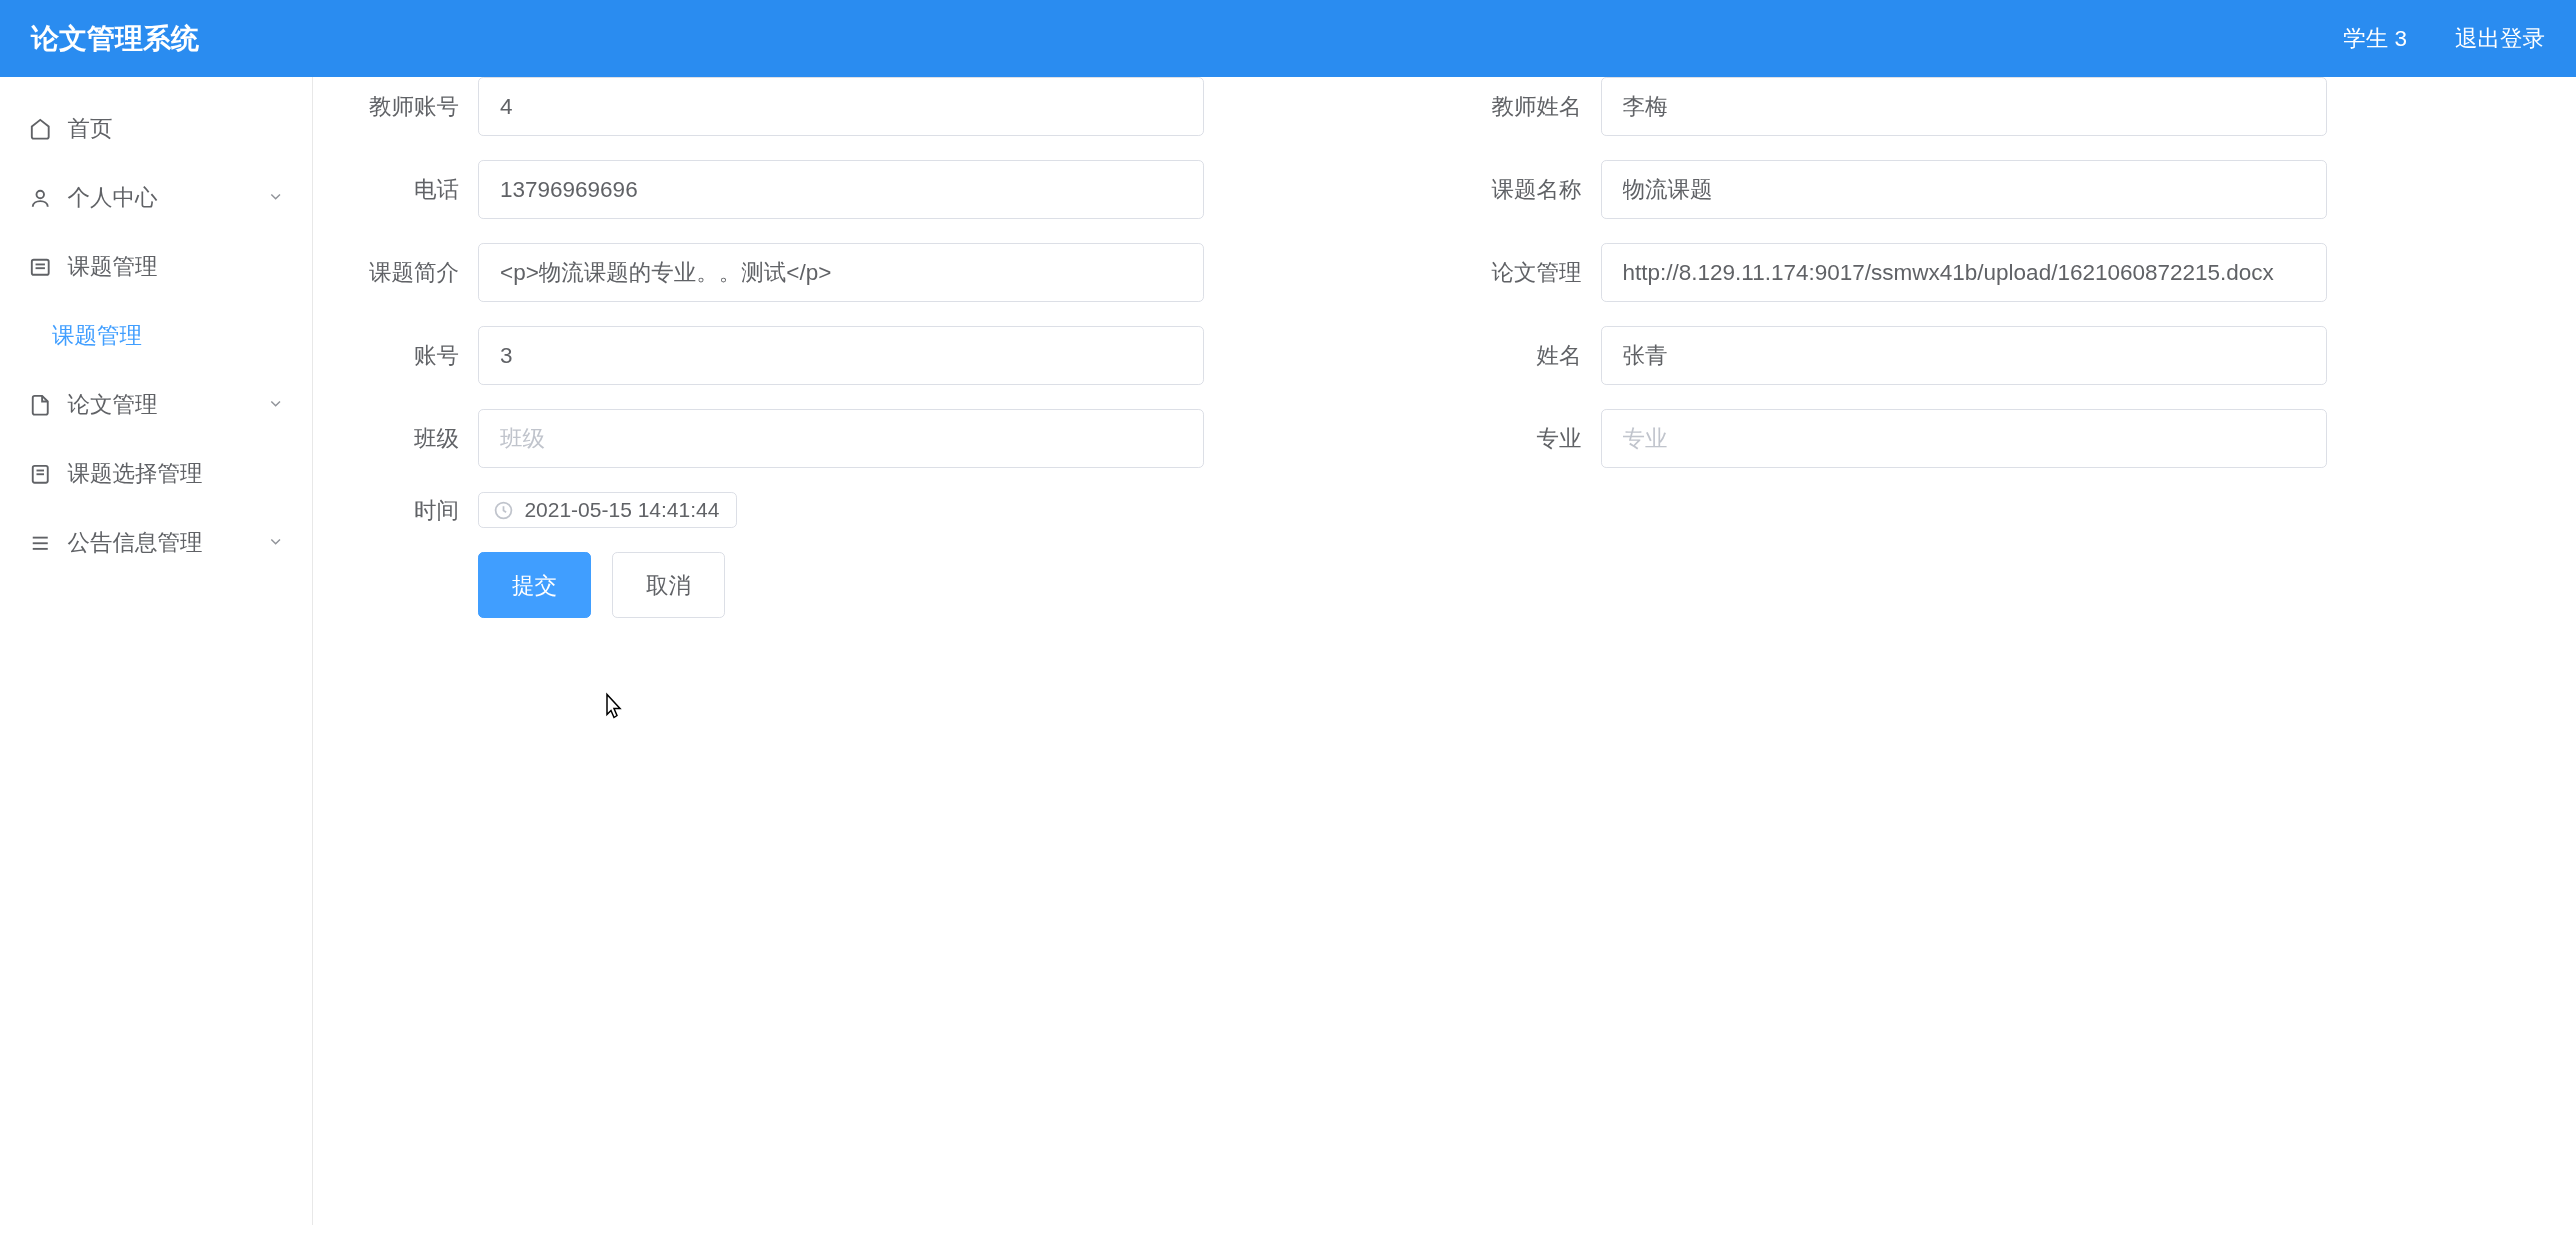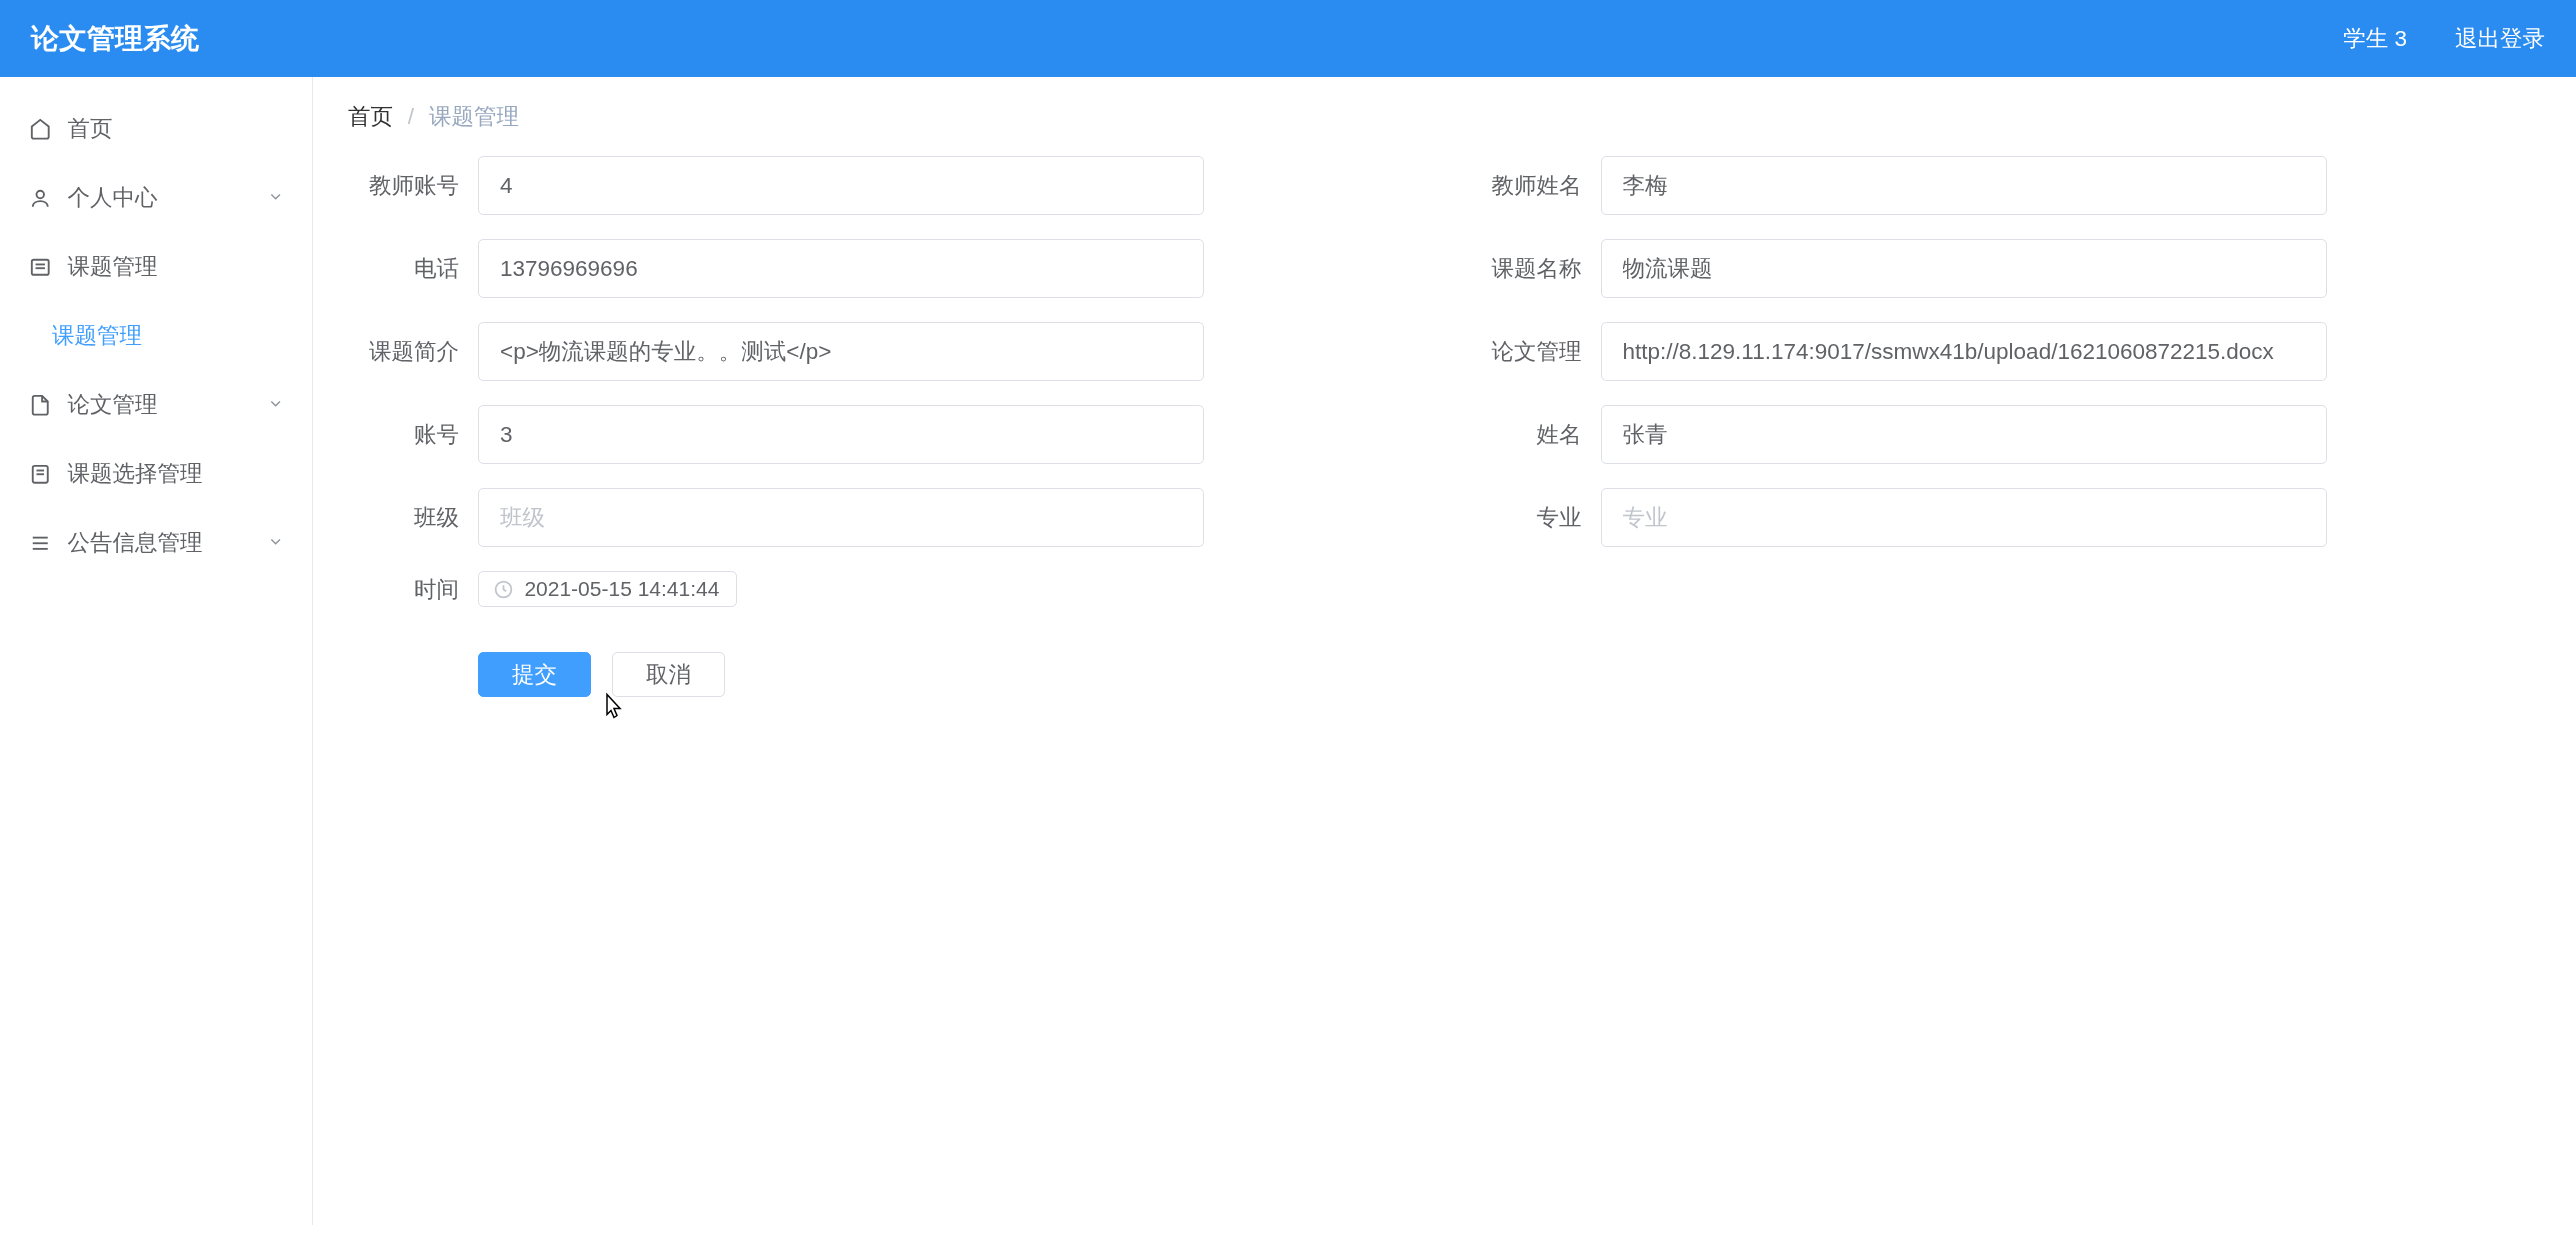--- a/index.html
+++ b/index.html
@@ -38,21 +38,21 @@
 .form-row { display: flex; gap: 52px; margin-bottom: 24px; }
 .form-col { display: flex; align-items: center; flex: 1; max-width: 1106px; }
 .form-label { width: 130px; text-align: right; color: #606266; font-size: 22.5px; padding-right: 19px; }
 .form-input { flex: 1; max-width: 726px; height: 59px; border: 0.9px solid #dcdfe6; border-radius: 5.2px; padding: 0 21px; font-size: 22.5px; color: #606266; background: #fff; }
 .form-input::placeholder { color: #c0c4cc; }
 .time-input { display: flex; align-items: center; width: 259px; height: 36px; border: 0.9px solid #dcdfe6; border-radius: 5.2px; padding: 0 14px; font-size: 21px; color: #606266; background: #fff; }
 .time-input .clock-icon { margin-right: 10.4px; color: #c0c4cc; display: inline-flex; }
 
 
 .btn-row { display: flex; gap: 21px; padding-left: 130px; margin-top: 19px; }
-.btn { height: 45px; padding: 0 33px; border-radius: 5.2px; font-size: 22.5px; cursor: pointer; border: 0.9px solid #dcdfe6; background: #fff; color: #606266; display: inline-flex; align-items: center; justify-content: center; margin-top: 21px; }
+.btn { height: 66px; padding: 0 33px; border-radius: 5.2px; font-size: 22.5px; cursor: pointer; border: 0.9px solid #dcdfe6; background: #fff; color: #606266; display: inline-flex; align-items: center; justify-content: center; }
 .btn.primary { background: #409EFF; border-color: #409EFF; color: #fff; }
 
 
 .cursor { position: absolute; top: 692px; left: 601px; z-index: 20; pointer-events: none; }
 </style>
 </head>
 <body>
 
 <div class="watermark">
 
@@ -296,25 +296,20 @@
           </svg>
         </span>
       <span>公告信息管理</span>
       <span class="chevron"><svg width="17.3" height="17.3" viewBox="0 0 24 24" fill="none" stroke="currentColor" stroke-width="2">
             <polyline points="6 9 12 15 18 9"></polyline>
           </svg></span>
     </div>
   </div>
 
   <div class="main">
-    <div class="breadcrumb">
-      <span>首页</span>
-      <span class="sep">/</span>
-      <span class="current">课题管理</span>
-    </div>
 
     <div class="form-container">
 
       <div class="form-row">
         <div class="form-col">
           <div class="form-label">教师账号</div>
           <input class="form-input" value="4" style="">
         </div>
         <div class="form-col">
           <div class="form-label">教师姓名</div>

